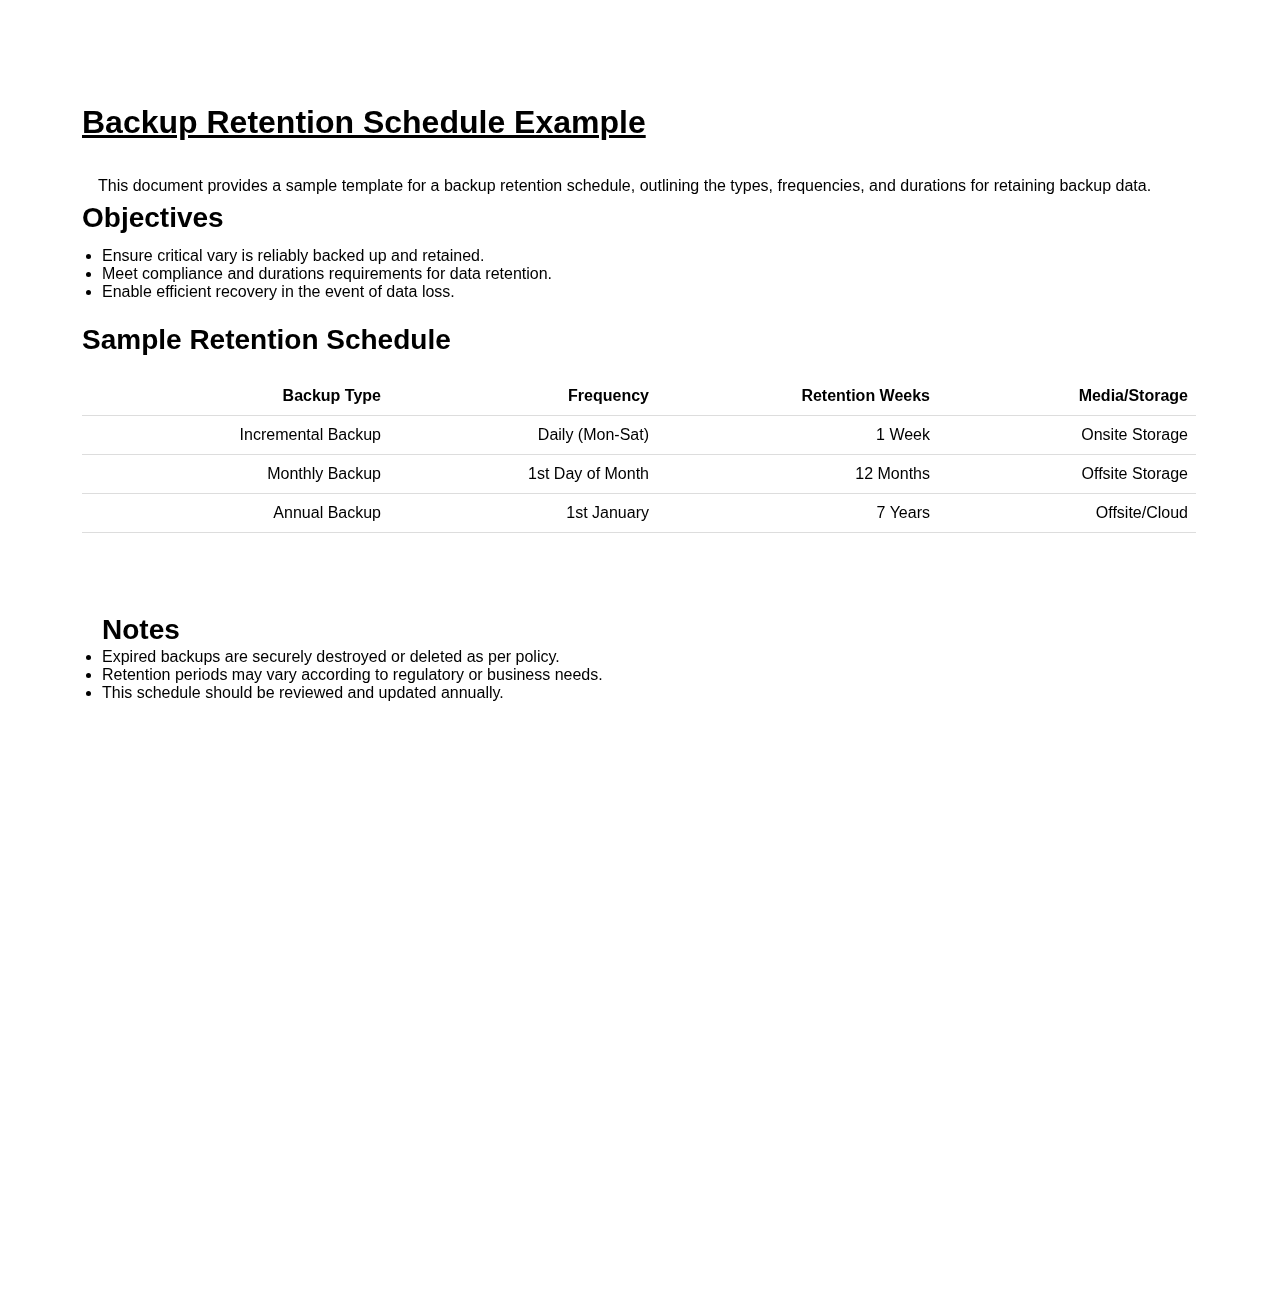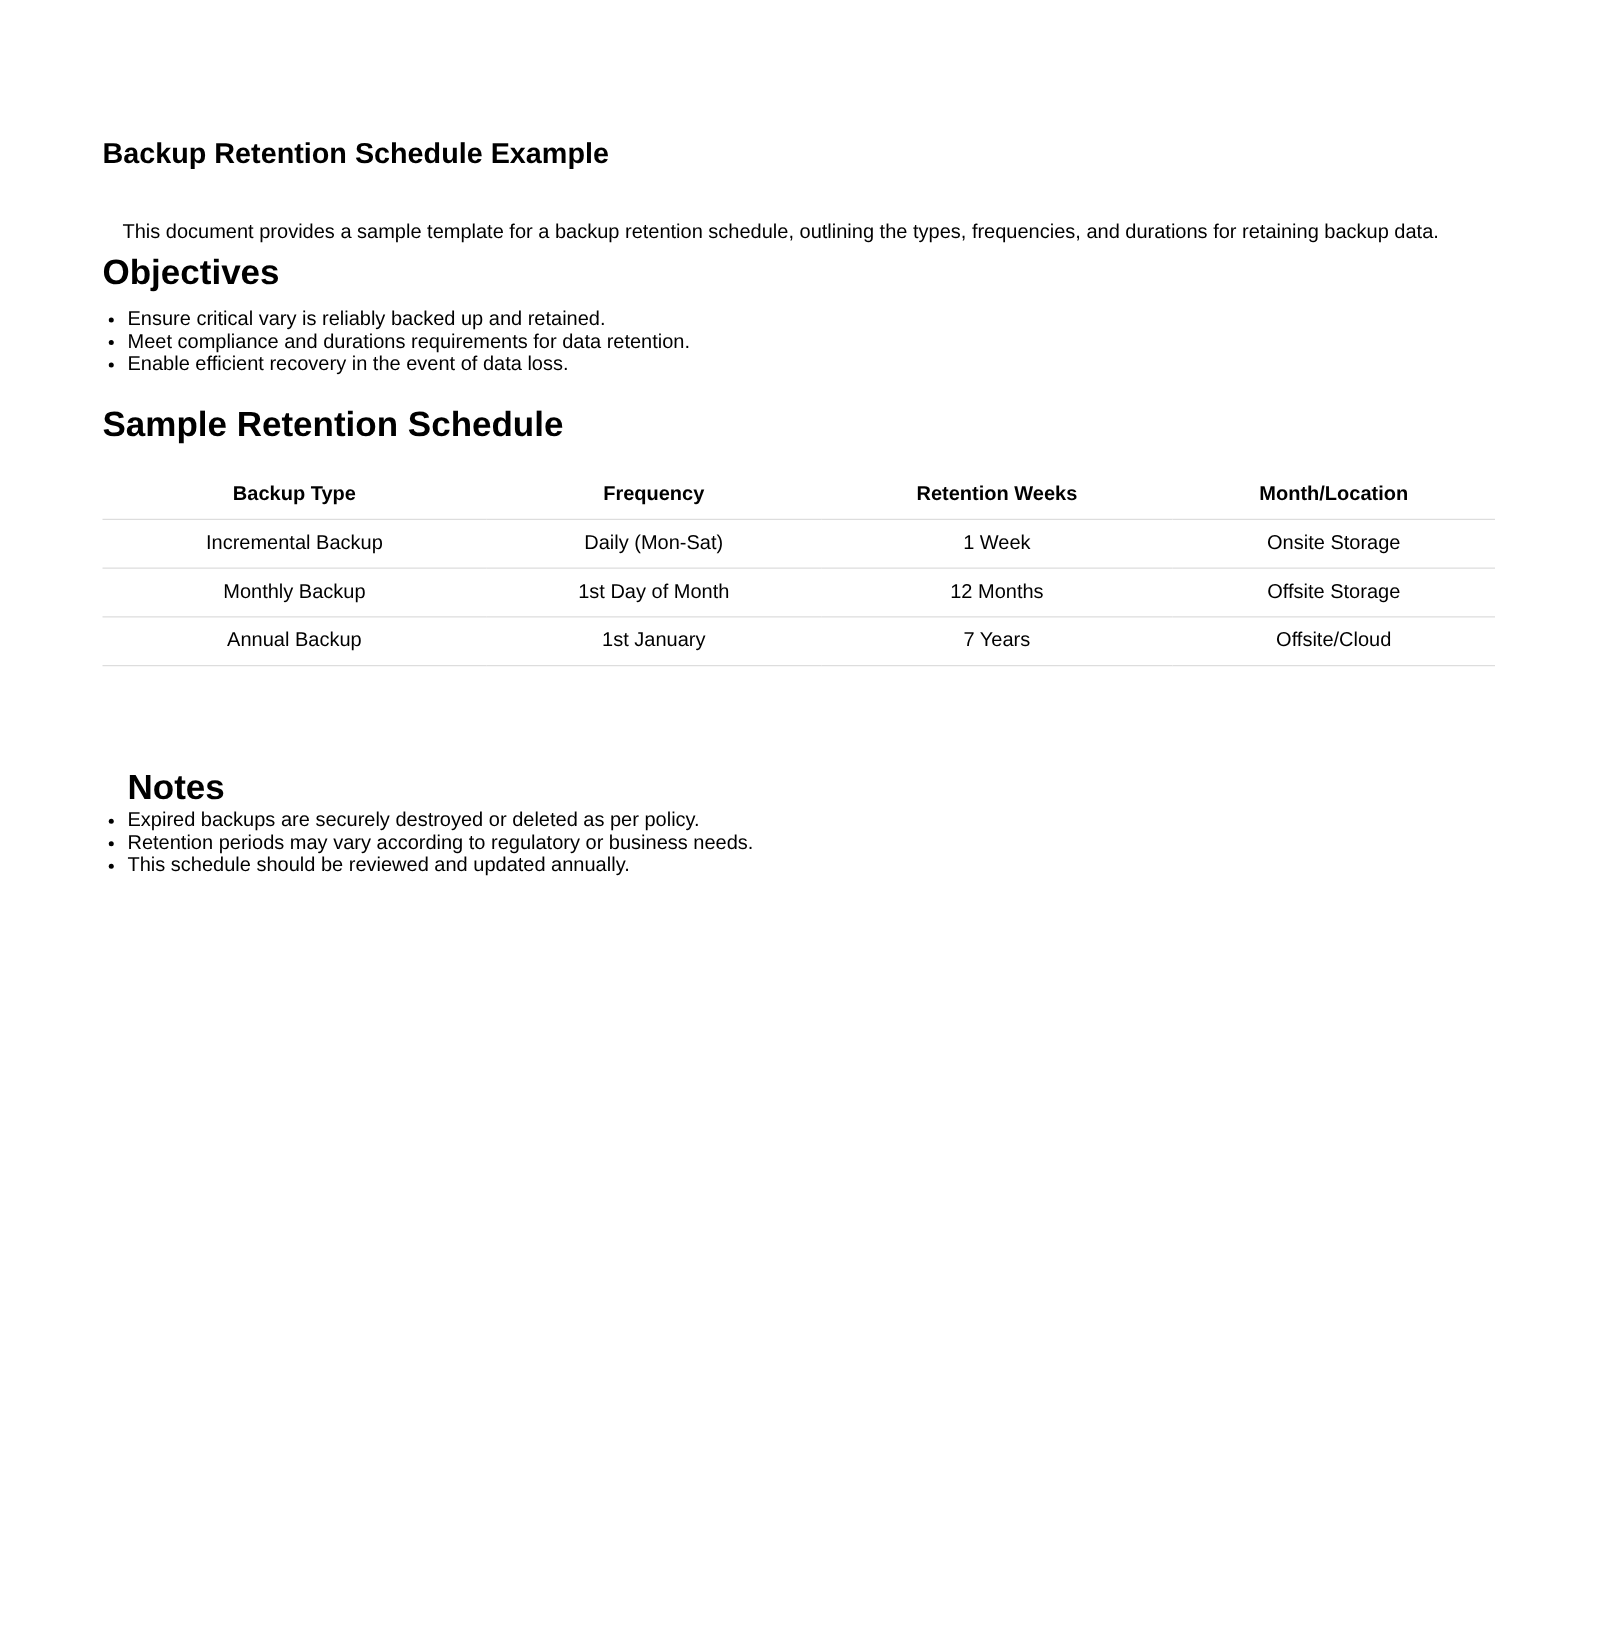--- a/index.html
+++ b/index.html
@@ -10,28 +10,29 @@
       height: 1300px;
       position: relative;
     }
     .page {
       position: absolute;
       left: 82px;
       top: 0;
       width: 1114px;
     }
     h1 {
-      font-size: 23px;
+      font-size: 32px;
       font-weight: bold;
       margin: 0;
       position: absolute;
       top: 104px;
       left: 0;
       line-height: 37px;
       white-space: nowrap;
+      text-decoration: underline;
     }
     .intro {
       position: absolute;
       top: 161px;
       left: 0;
       font-size: 16px;
       line-height: 18px;
       margin: 16px;
       white-space: nowrap;
     }
@@ -61,21 +62,21 @@
     #notes-list { top: 648px; }
     table {
       position: absolute;
       top: 377px;
       left: 0;
       width: 1114px;
       border-collapse: collapse;
       font-size: 16px;
     }
     th, td {
-      text-align: center;
+      text-align: right;
       padding: 0 8px;
       height: 38px;
       border-bottom: 1px solid #dddddd;
       vertical-align: middle;
     }
     th { font-weight: bold; }
     col.c1 { width: 307px; }
     col.c2 { width: 268px; }
     col.c3 { width: 281px; }
     col.c4 { width: 258px; }
@@ -100,21 +101,21 @@
       <col class="c1">
         <col class="c2">
         <col class="c3">
         <col class="c4">
     </colgroup>
     <thead>
       <tr>
         <th>Backup Type</th>
         <th>Frequency</th>
         <th>Retention Weeks</th>
-        <th>Month/Location</th>
+        <th>Media/Storage</th>
       </tr>
     </thead>
     <tbody>
       <tr>
         <td>Incremental Backup</td>
         <td>Daily (Mon-Sat)</td>
         <td>1 Week</td>
         <td>Onsite Storage</td>
       </tr>
       <tr>

